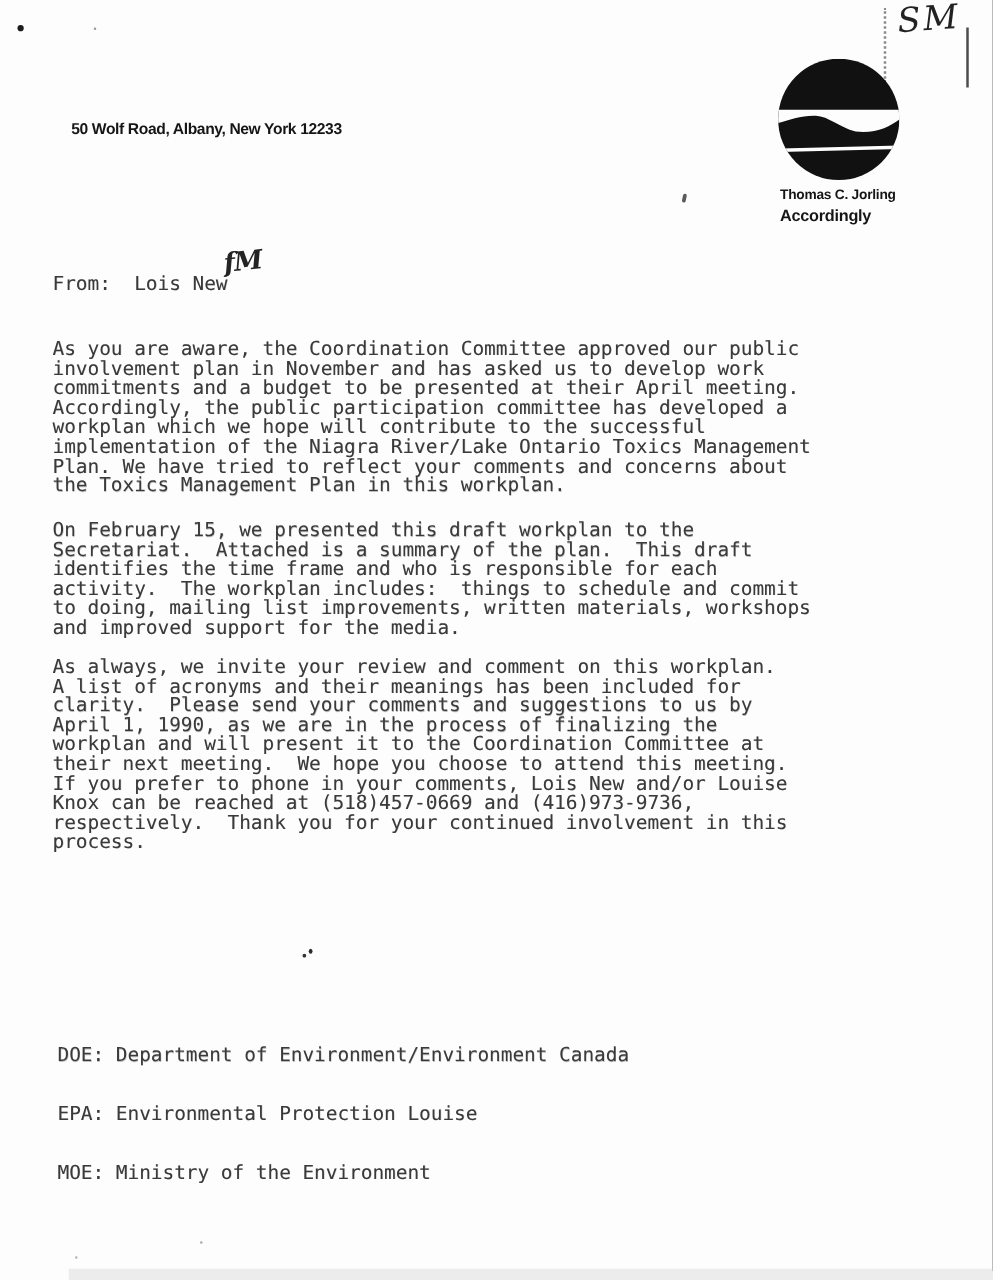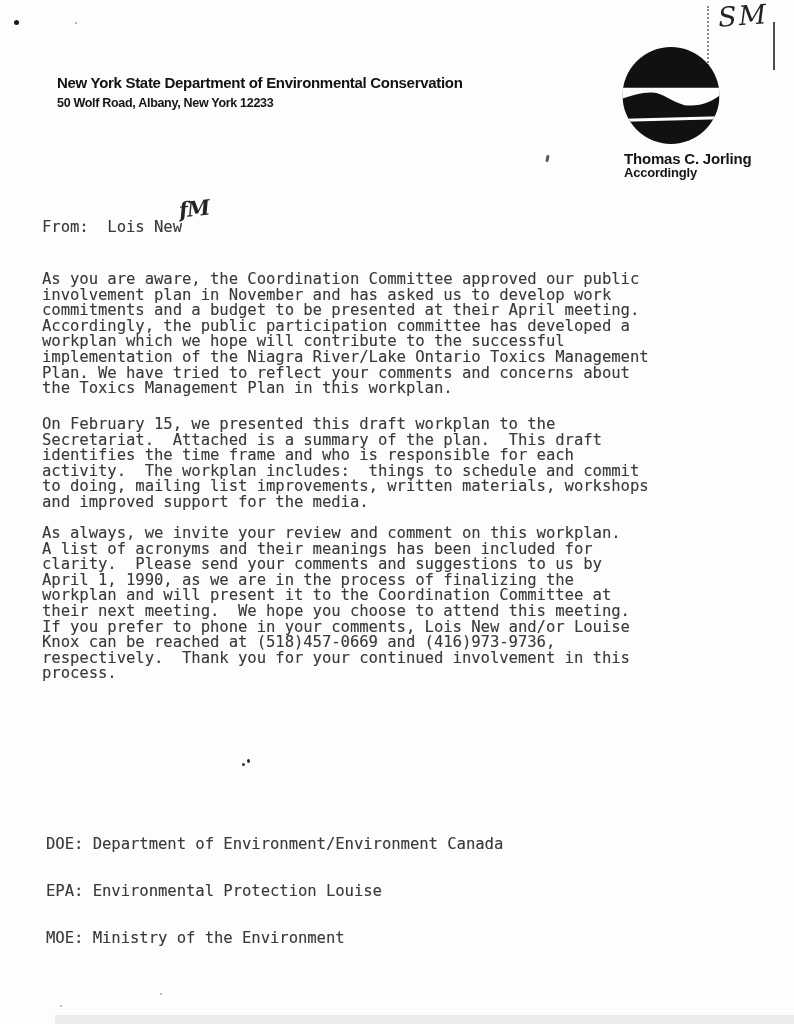--- a/index.html
+++ b/index.html
@@ -20,21 +20,21 @@
   .agency-address{
     position:absolute;left:57px;top:96px;
     font-family:"Liberation Sans", sans-serif;
     font-weight:bold;font-size:12.5px;letter-spacing:-0.3px;
     color:#151515;white-space:nowrap;
   }
   .logo{position:absolute;left:622px;top:47px;width:98px;height:97px;}
   .commissioner-name{
     position:absolute;left:624px;top:150px;
     font-family:"Liberation Sans", sans-serif;
-    font-weight:bold;font-size:15px;letter-spacing:-0.2px;color:#151515;
+    font-weight:bold;font-size:11px;letter-spacing:-0.2px;color:#151515;
     white-space:nowrap;
   }
   .commissioner-title{
     position:absolute;left:624px;top:165px;
     font-family:"Liberation Sans", sans-serif;
     font-weight:bold;font-size:13px;letter-spacing:-0.2px;color:#151515;
     white-space:nowrap;
   }
   
   .hand-note{
@@ -87,21 +87,20 @@
 </style>
 </head>
 <body>
 
 <div class="page">
 
   <div class="hand-note">SM</div>
   <div class="dotted-vline"></div>
   <div class="solid-vline"></div>
 
-  <div class="agency-title">New York State Department of Environmental Conservation</div>
   <div class="agency-address">50 Wolf Road, Albany, New York 12233</div>
 
   <svg class="logo" viewBox="0 0 100 100" aria-hidden="true">
     <defs>
       <clipPath id="logo-clip">
           <circle cx="50" cy="50" r="50"></circle>
         </clipPath>
     </defs>
     <g clip-path="url(#logo-clip)">
       <rect x="0" y="0" width="100" height="100" fill="#111"></rect>

